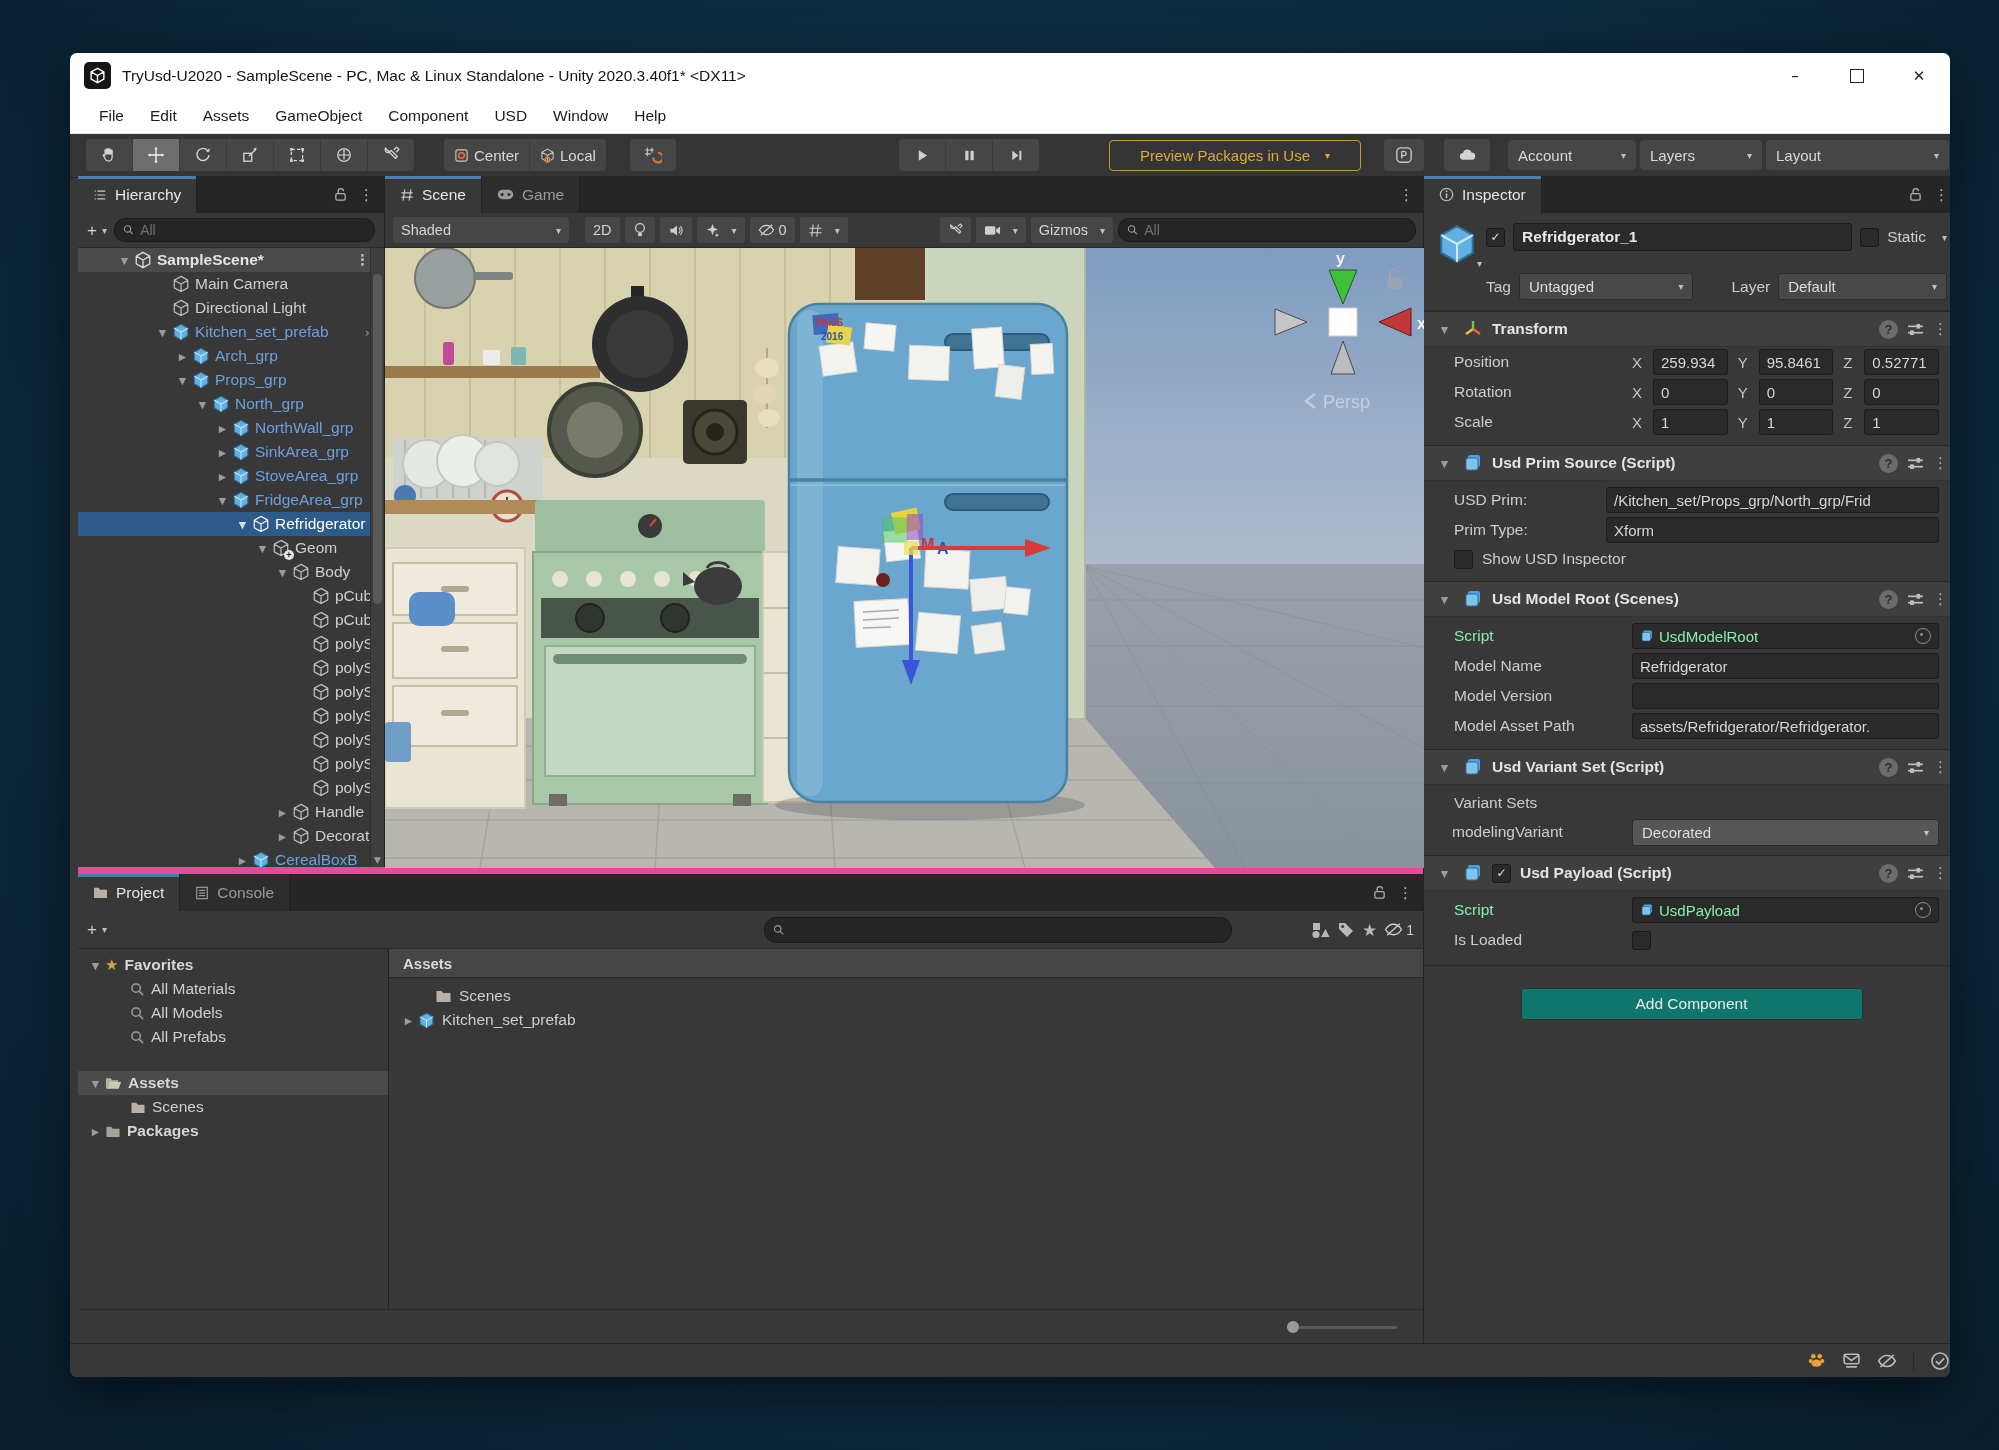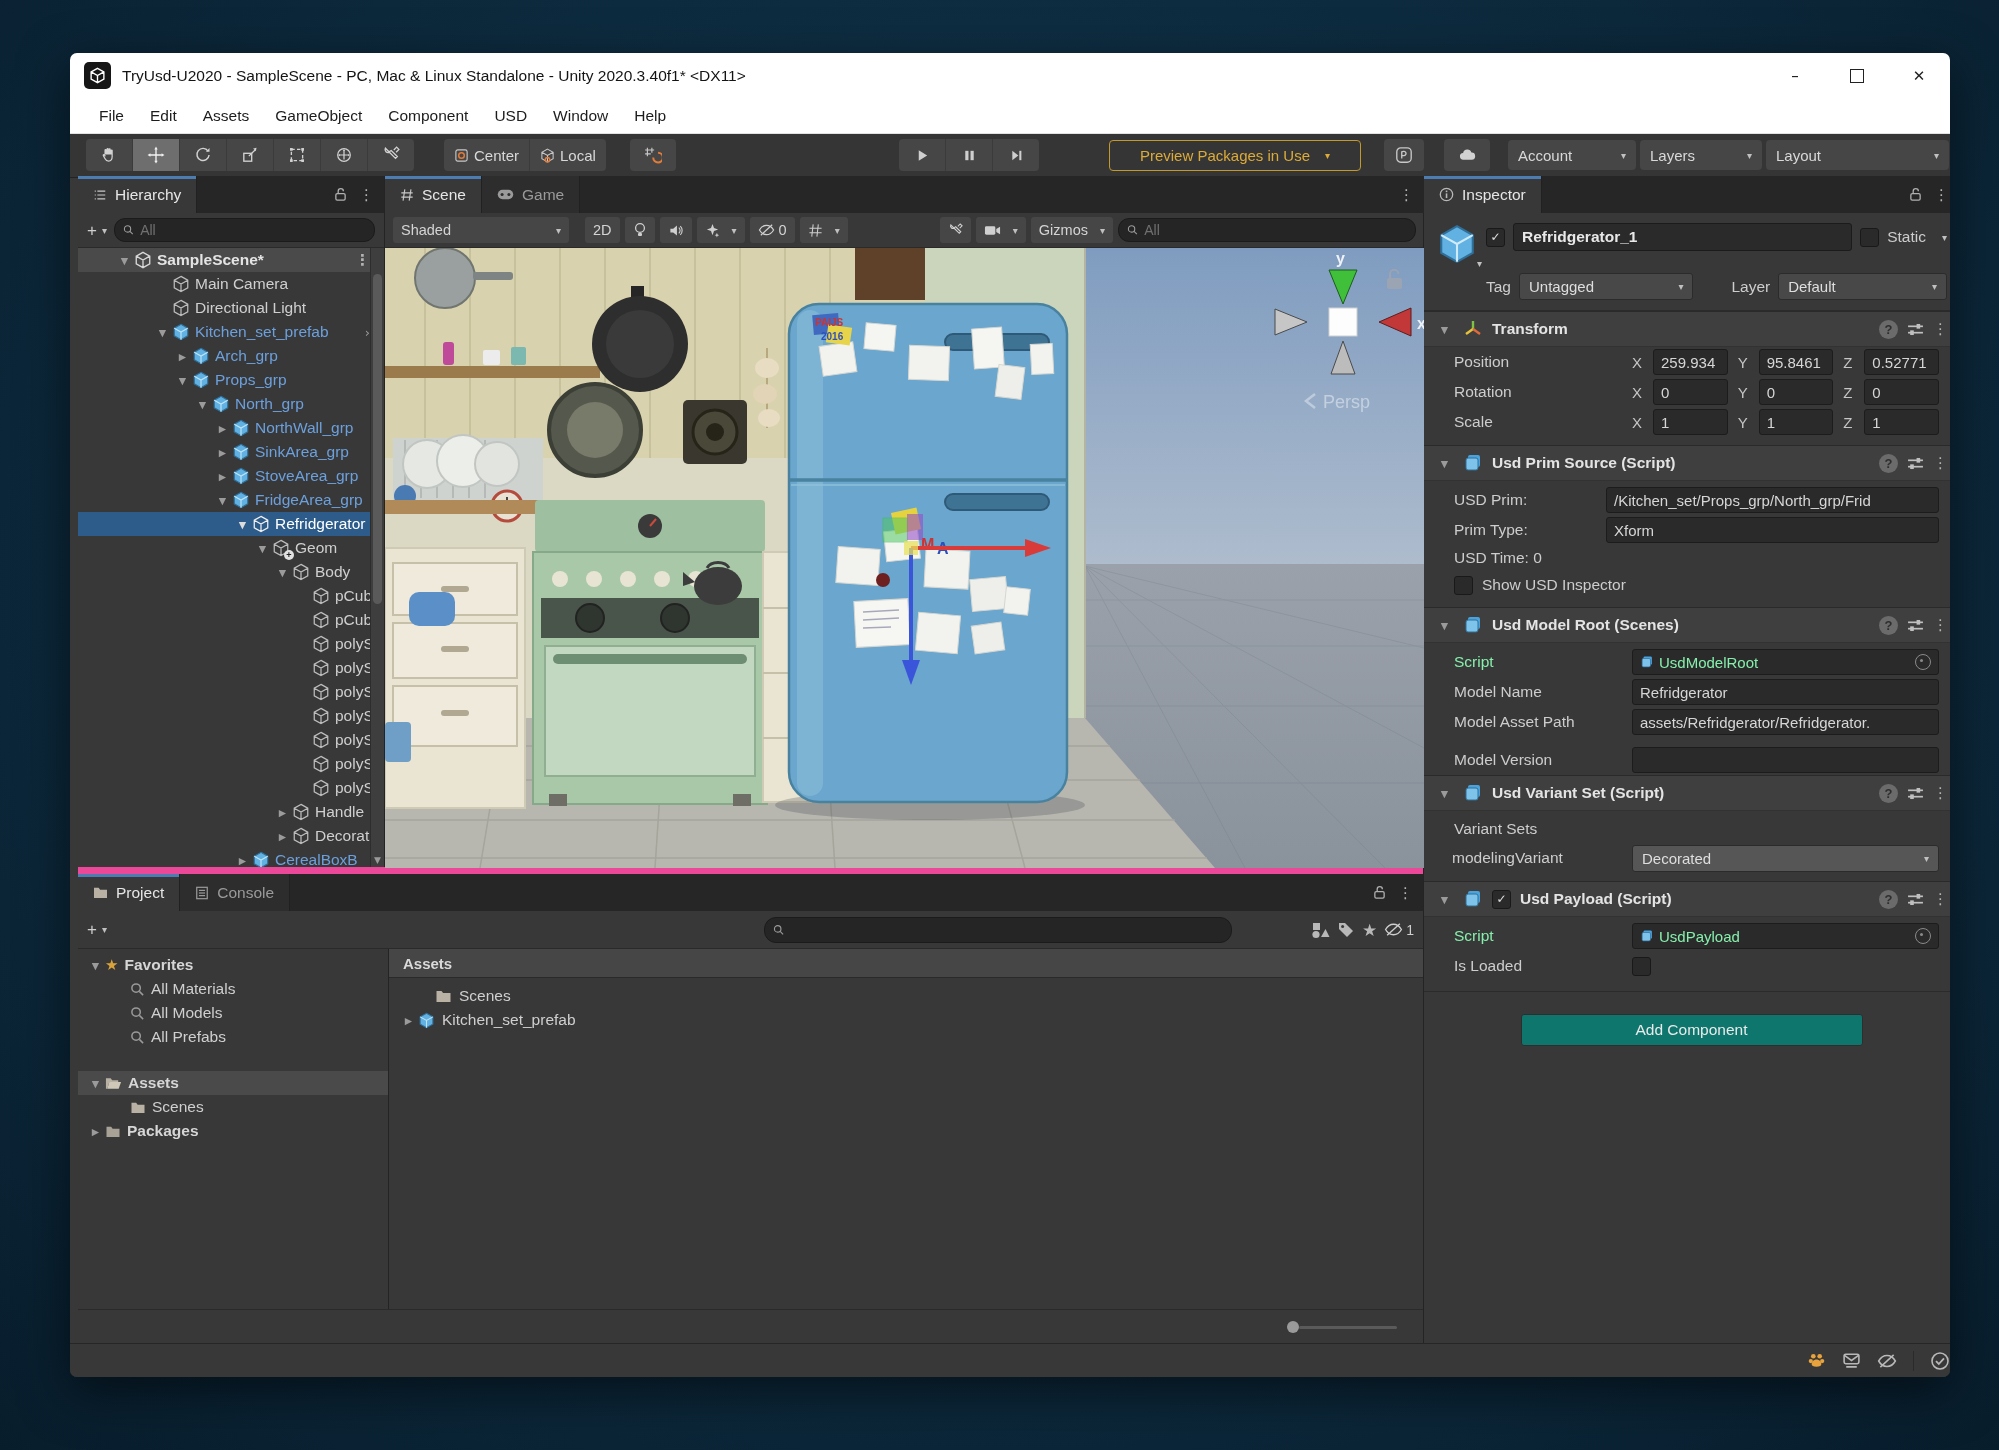--- a/index.html
+++ b/index.html
@@ -1120,23 +1120,20 @@
           <span class="kebab">⋮</span>
         </div>
         <div class="crow" style="margin-top:4px">
           <span class="clbl" style="width:152px">USD Prim:</span>
           <div class="field" style="flex:1">/Kitchen_set/Props_grp/North_grp/Frid</div>
         </div>
         <div class="crow">
           <span class="clbl" style="width:152px">Prim Type:</span>
           <div class="field" style="flex:1">Xform</div>
         </div>
-        <div class="crow" style="min-height:26px">
-          <span class="clbl">USD Time: 0</span>
-        </div>
         <div class="crow" style="padding-bottom:8px;min-height:28px">
           <div class="chk"></div>
           <span class="clbl" style="margin-left:9px">Show USD Inspector</span>
         </div>
 
         <div class="chead">
           <span class="arr">▼</span>
           <svg class="cico" viewBox="0 0 20 20">
               <rect x="5" y="2" width="12" height="12" rx="2" fill="#4aa3dc"></rect>
               <rect x="3" y="5" width="12" height="12" rx="2" fill="#7ec3ea" stroke="#2f6f99"></rect>
@@ -1161,27 +1158,27 @@
                 <rect x="3" y="5" width="12" height="12" rx="2" fill="#7ec3ea" stroke="#2f6f99"></rect>
               </svg>
             <span class="gray">UsdModelRoot</span>
             <span class="objpick"></span>
           </div>
         </div>
         <div class="crow">
           <span class="clbl" style="width:178px">Model Name</span>
           <div class="field" style="flex:1">Refridgerator</div>
         </div>
+        <div class="crow">
+          <span class="clbl" style="width:178px">Model Version</span>
+          <div class="field" style="flex:1"></div>
+        </div>
         <div class="crow" style="padding-bottom:8px">
           <span class="clbl" style="width:178px">Model Asset Path</span>
           <div class="field" style="flex:1">assets/Refridgerator/Refridgerator.</div>
-        </div>
-        <div class="crow">
-          <span class="clbl" style="width:178px">Model Version</span>
-          <div class="field" style="flex:1"></div>
         </div>
 
         <div class="chead">
           <span class="arr">▼</span>
           <svg class="cico" viewBox="0 0 20 20">
               <rect x="5" y="2" width="12" height="12" rx="2" fill="#4aa3dc"></rect>
               <rect x="3" y="5" width="12" height="12" rx="2" fill="#7ec3ea" stroke="#2f6f99"></rect>
             </svg>
           <span class="ctitle">Usd Variant Set (Script)</span>
           <span class="hmark">?</span>

